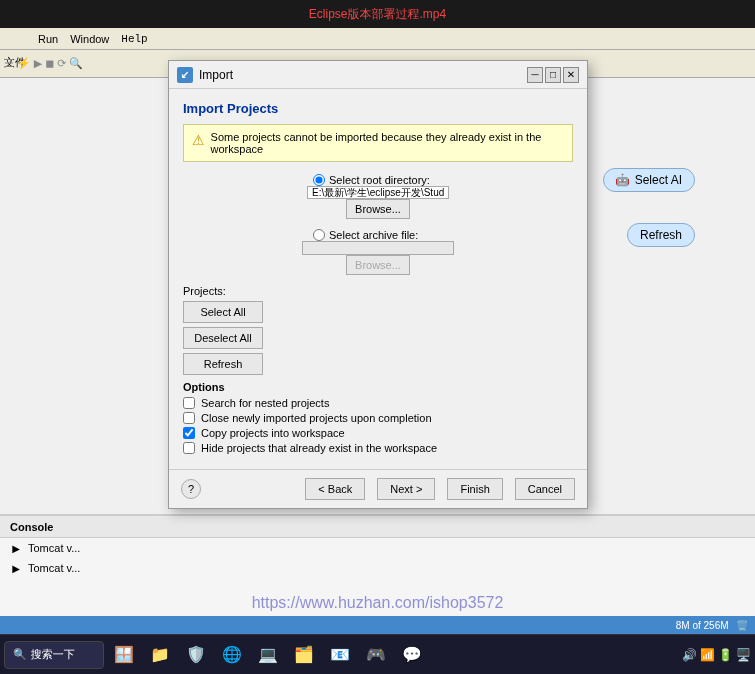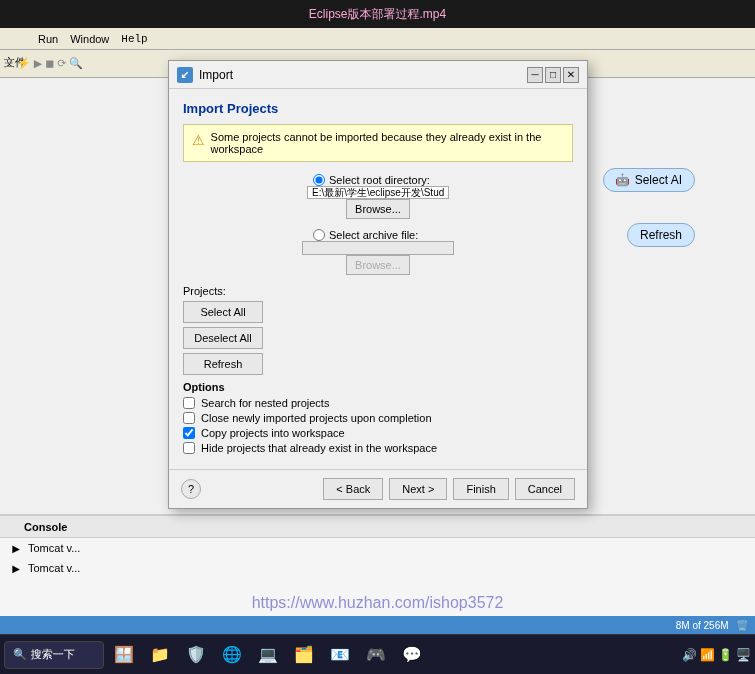--- a/index.html
+++ b/index.html
@@ -14,21 +14,21 @@
     }
 
     
     .title-bar {
       width: 100%;
       height: 28px;
       background: #1a1a1a;
       display: flex;
       align-items: center;
       justify-content: center;
-      color: #f9a8d4;
+      color: #ef4444;
       font-size: 12px;
     }
 
     
     .eclipse-bg {
       width: 100%;
       height: calc(100% - 28px - 40px);
       background: #f0f0f0;
       position: relative;
       overflow: hidden;
@@ -67,21 +67,21 @@
       background: #f5f5f5;
       border-top: 2px solid #ccc;
     }
 
     .console-header {
       height: 22px;
       background: #e8e8e8;
       border-bottom: 1px solid #ccc;
       display: flex;
       align-items: center;
-      padding: 0 24px;
+      padding: 0 10px;
       font-size: 11px;
       font-weight: bold;
     }
 
     .console-item {
       display: flex;
       align-items: center;
       padding: 2px 8px;
       font-size: 11px;
       cursor: pointer;
@@ -423,21 +423,21 @@
       background: #e8e8e8;
       display: flex;
       align-items: center;
       justify-content: center;
       font-size: 11px;
       cursor: pointer;
     }
 
     .footer-buttons {
       display: flex;
-      gap: 6px;
+      gap: 12px;
     }
 
     .footer-btn {
       height: 22px;
       padding: 0 12px;
       border: 1px solid #aaa;
       background: #e8e8e8;
       font-size: 11px;
       cursor: pointer;
     }

